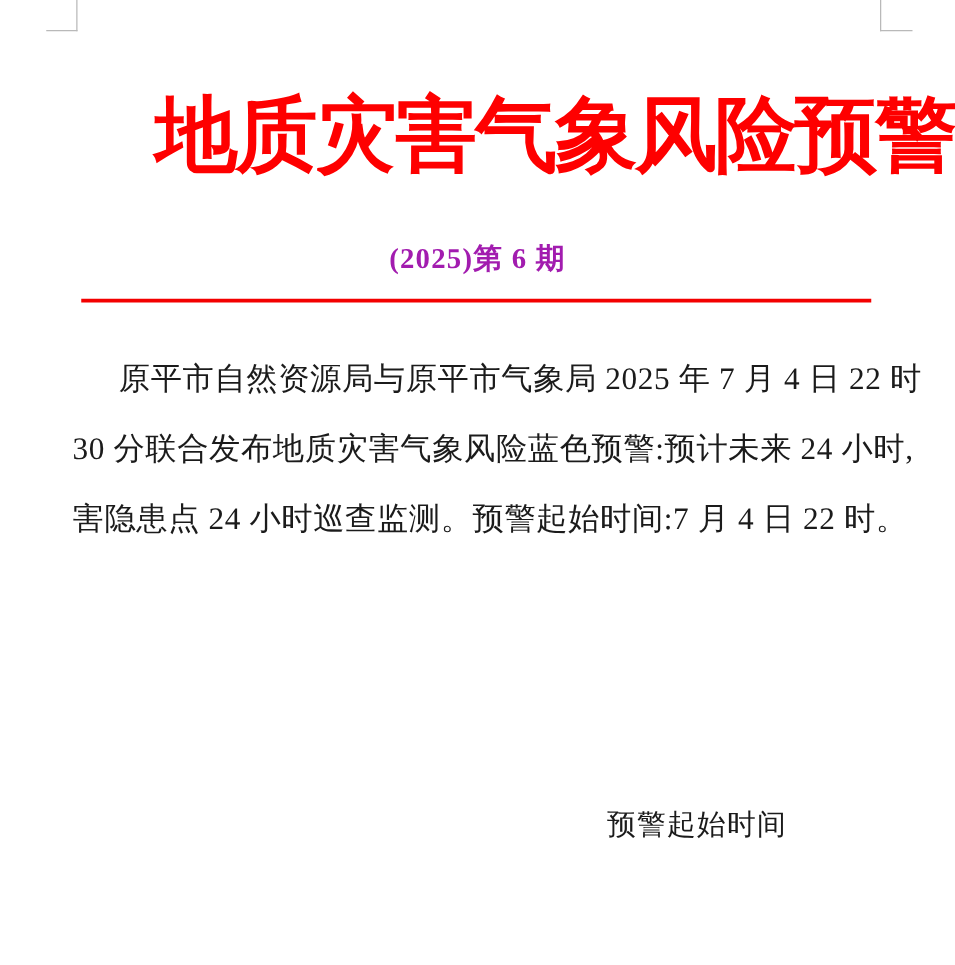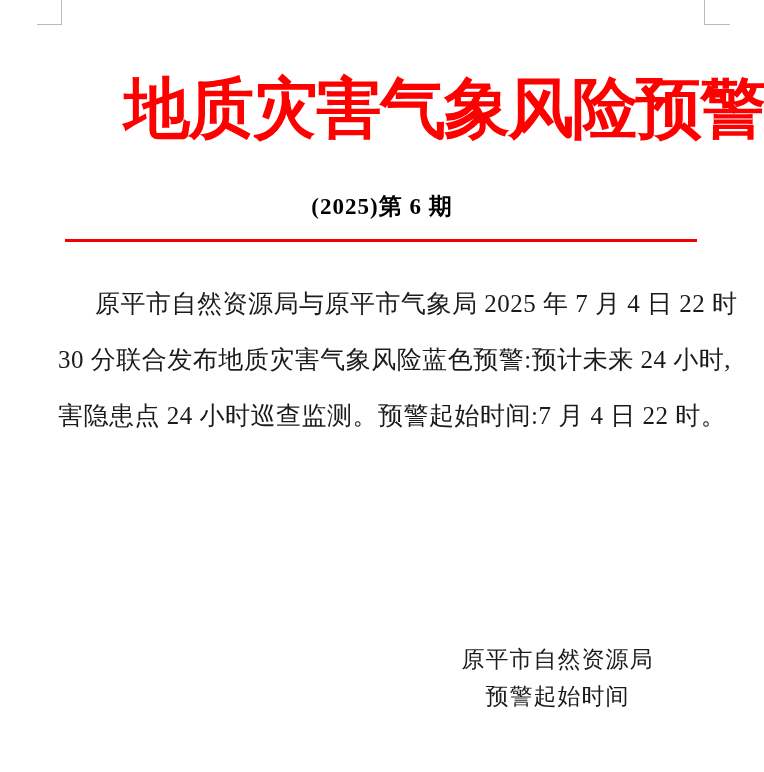--- a/index.html
+++ b/index.html
@@ -28,21 +28,21 @@
     font-weight: bold;
     letter-spacing: -2px;
     line-height: 1;
     white-space: nowrap;
   }
   .doc-issue {
     position: absolute;
     left: 0; right: 0;
     top: 193px;
     text-align: center;
-    color: #000000;
+    color: #a21caf;
     font-size: 23px;
     font-weight: bold;
     letter-spacing: 1px;
     line-height: 1.2;
     white-space: nowrap;
   }
   .red-rule {
     position: absolute;
     left: 65px;
     top: 239px;
@@ -96,15 +96,14 @@
 <div class="doc-issue">(2025)第 6 期</div>
 <div class="red-rule"></div>
 
 <div class="body-block">
   <div class="body-line indent">原平市自然资源局与原平市气象局 2025 年 7 月 4 日 22 时</div>
   <div class="body-line">30 分联合发布地质灾害气象风险蓝色预警:预计未来 24 小时,</div>
   <div class="body-line">害隐患点 24 小时巡查监测。预警起始时间:7 月 4 日 22 时。</div>
 </div>
 
 <div class="signature-block">
-  <div class="signature-line">原平市自然资源局</div>
   <div class="signature-line">预警起始时间</div>
 </div>
 
 </body></html>

